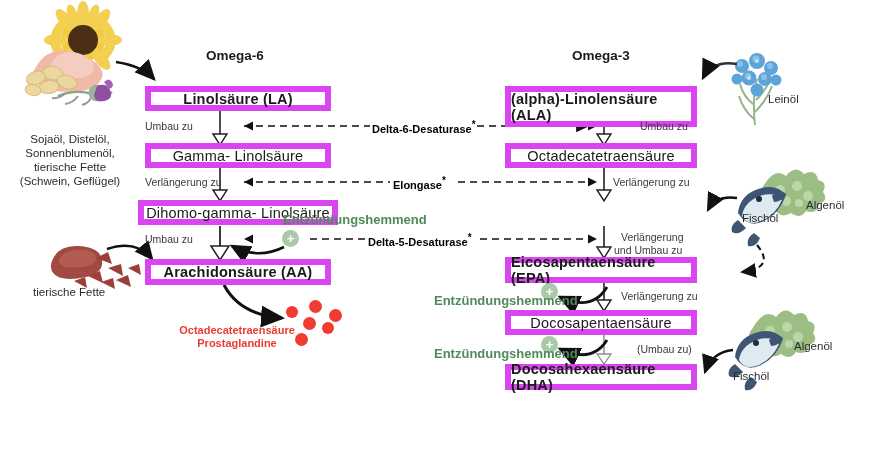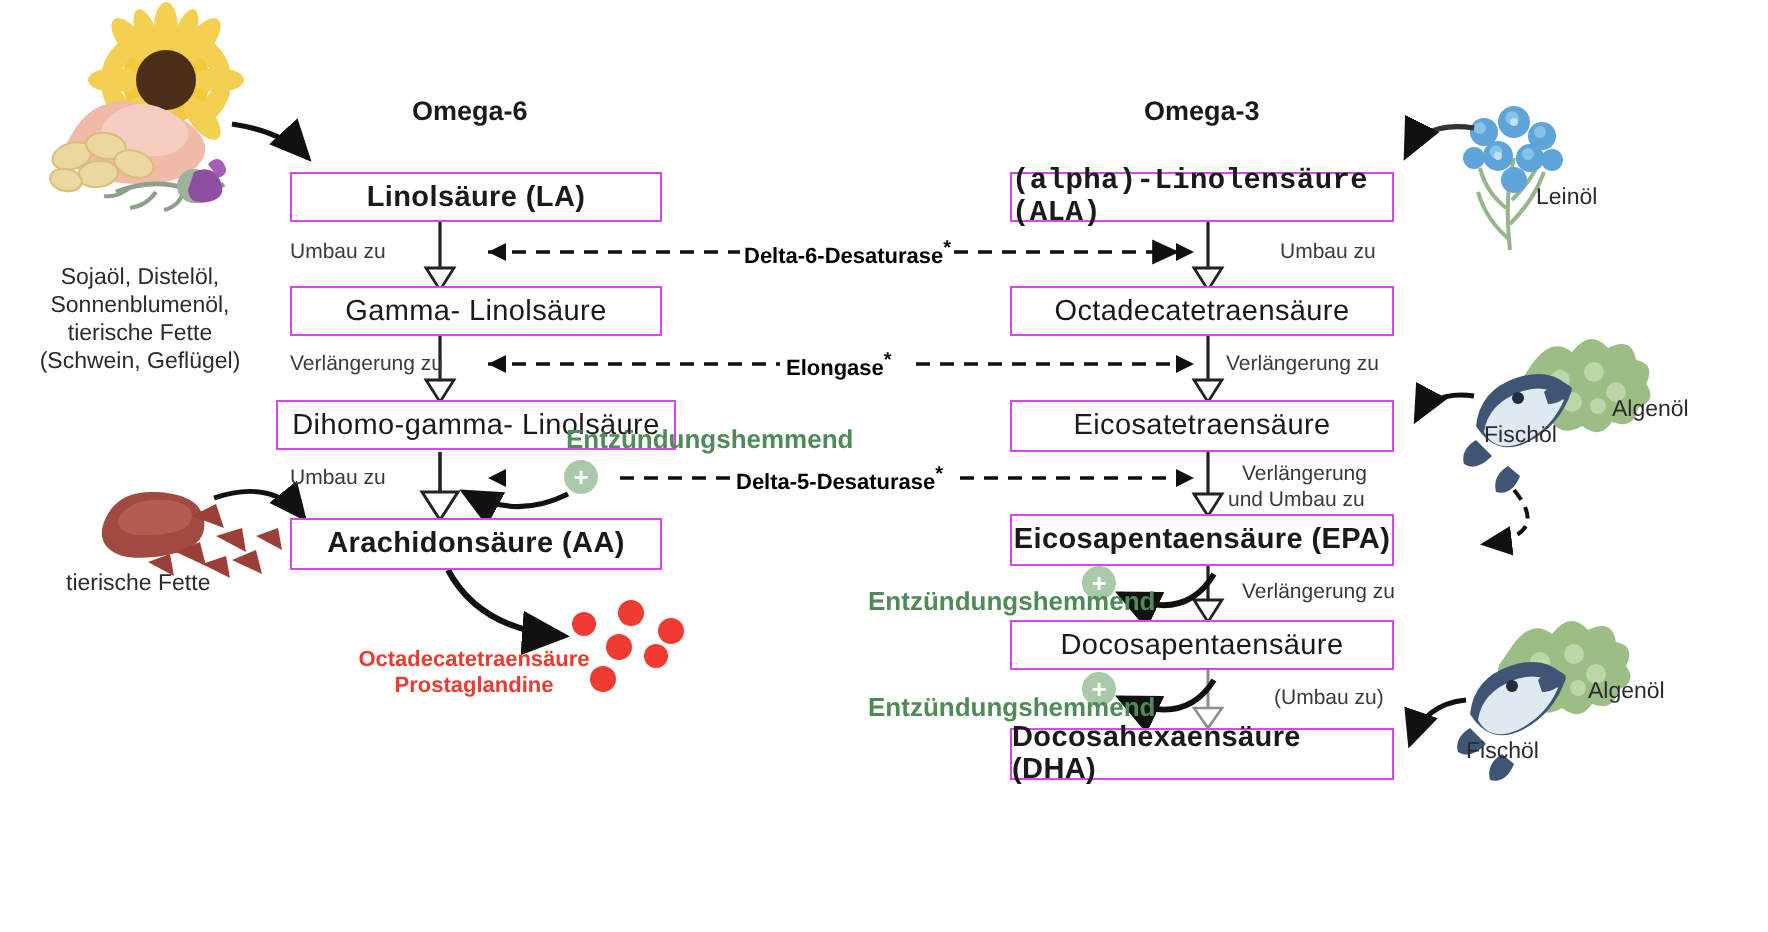--- a/index.html
+++ b/index.html
@@ -1,20 +1,20 @@
 <!DOCTYPE html>
 <html><head>
 <meta charset="utf-8">
 <style>
   html,body{margin:0;padding:0;background:#ffffff;}
   body{width:884px;height:466px;position:relative;overflow:hidden;
        font-family:"Liberation Sans","DejaVu Sans",sans-serif;}
   #stage{position:absolute;left:0;top:0;width:884px;height:466px;}
   .abs{position:absolute;}
-  .box{position:absolute;border:1px solid #d946ef;background:#ffffff;
+  .box{position:absolute;border:6px solid #d946ef;background:#ffffff;
        display:flex;align-items:center;justify-content:center;
        font-size:14.5px;color:#1a1a1a;letter-spacing:.2px;box-sizing:border-box;}
   .box.bold{font-weight:bold;font-size:14.5px;}
   .hdr{position:absolute;font-weight:bold;font-size:13.5px;color:#1a1a1a;}
   .slab{position:absolute;font-size:10.5px;color:#3a3a3a;white-space:nowrap;}
   .enz{position:absolute;font-weight:bold;font-size:11px;color:#000;white-space:nowrap;}
   .enz sup{font-size:10px;}
   .green{position:absolute;font-weight:bold;font-size:13px;color:#4f8a58;white-space:nowrap;text-align:right;}
   .red{position:absolute;font-weight:bold;font-size:11px;color:#ea3b2e;text-align:center;line-height:1.15;}
   .cap{position:absolute;font-size:11.5px;color:#2b2b2b;white-space:nowrap;}
@@ -224,23 +224,22 @@
   </svg>
 
   <div class="hdr" style="left:206px;top:48px;">Omega-6</div>
   <div class="hdr" style="left:572px;top:48px;">Omega-3</div>
 
   <div class="box bold" style="left:145px;top:86px;width:186px;height:25px;">Linolsäure (LA)</div>
   <div class="box" style="left:145px;top:143px;width:186px;height:25px;">Gamma- Linolsäure</div>
   <div class="box" style="left:138px;top:200px;width:200px;height:25px;">Dihomo-gamma- Linolsäure</div>
   <div class="box bold" style="left:145px;top:259px;width:186px;height:26px;">Arachidonsäure (AA)</div>
 
-  <div class="box bold" style="left:505px;top:86px;width:192px;height:25px;font-family:Liberation Mono, monospace;">(alpha)-Linolensäure (ALA)</div>
+  <div class="box bold" style="left:505px;top:86px;width:192px;height:41px;">(alpha)-Linolensäure (ALA)</div>
   <div class="box" style="left:505px;top:143px;width:192px;height:25px;">Octadecatetraensäure</div>
-  <div class="box" style="left:505px;top:200px;width:192px;height:26px;">Eicosatetraensäure</div>
   <div class="box bold" style="left:505px;top:257px;width:192px;height:26px;">Eicosapentaensäure (EPA)</div>
   <div class="box" style="left:505px;top:310px;width:192px;height:25px;">Docosapentaensäure</div>
   <div class="box bold" style="left:505px;top:364px;width:192px;height:26px;">Docosahexaensäure (DHA)</div>
 
   <div class="slab" style="left:145px;top:120px;">Umbau zu</div>
   <div class="slab" style="left:145px;top:176px;">Verlängerung zu</div>
   <div class="slab" style="left:145px;top:233px;">Umbau zu</div>
 
   <div class="slab" style="left:640px;top:120px;">Umbau zu</div>
   <div class="slab" style="left:613px;top:176px;">Verlängerung zu</div>

